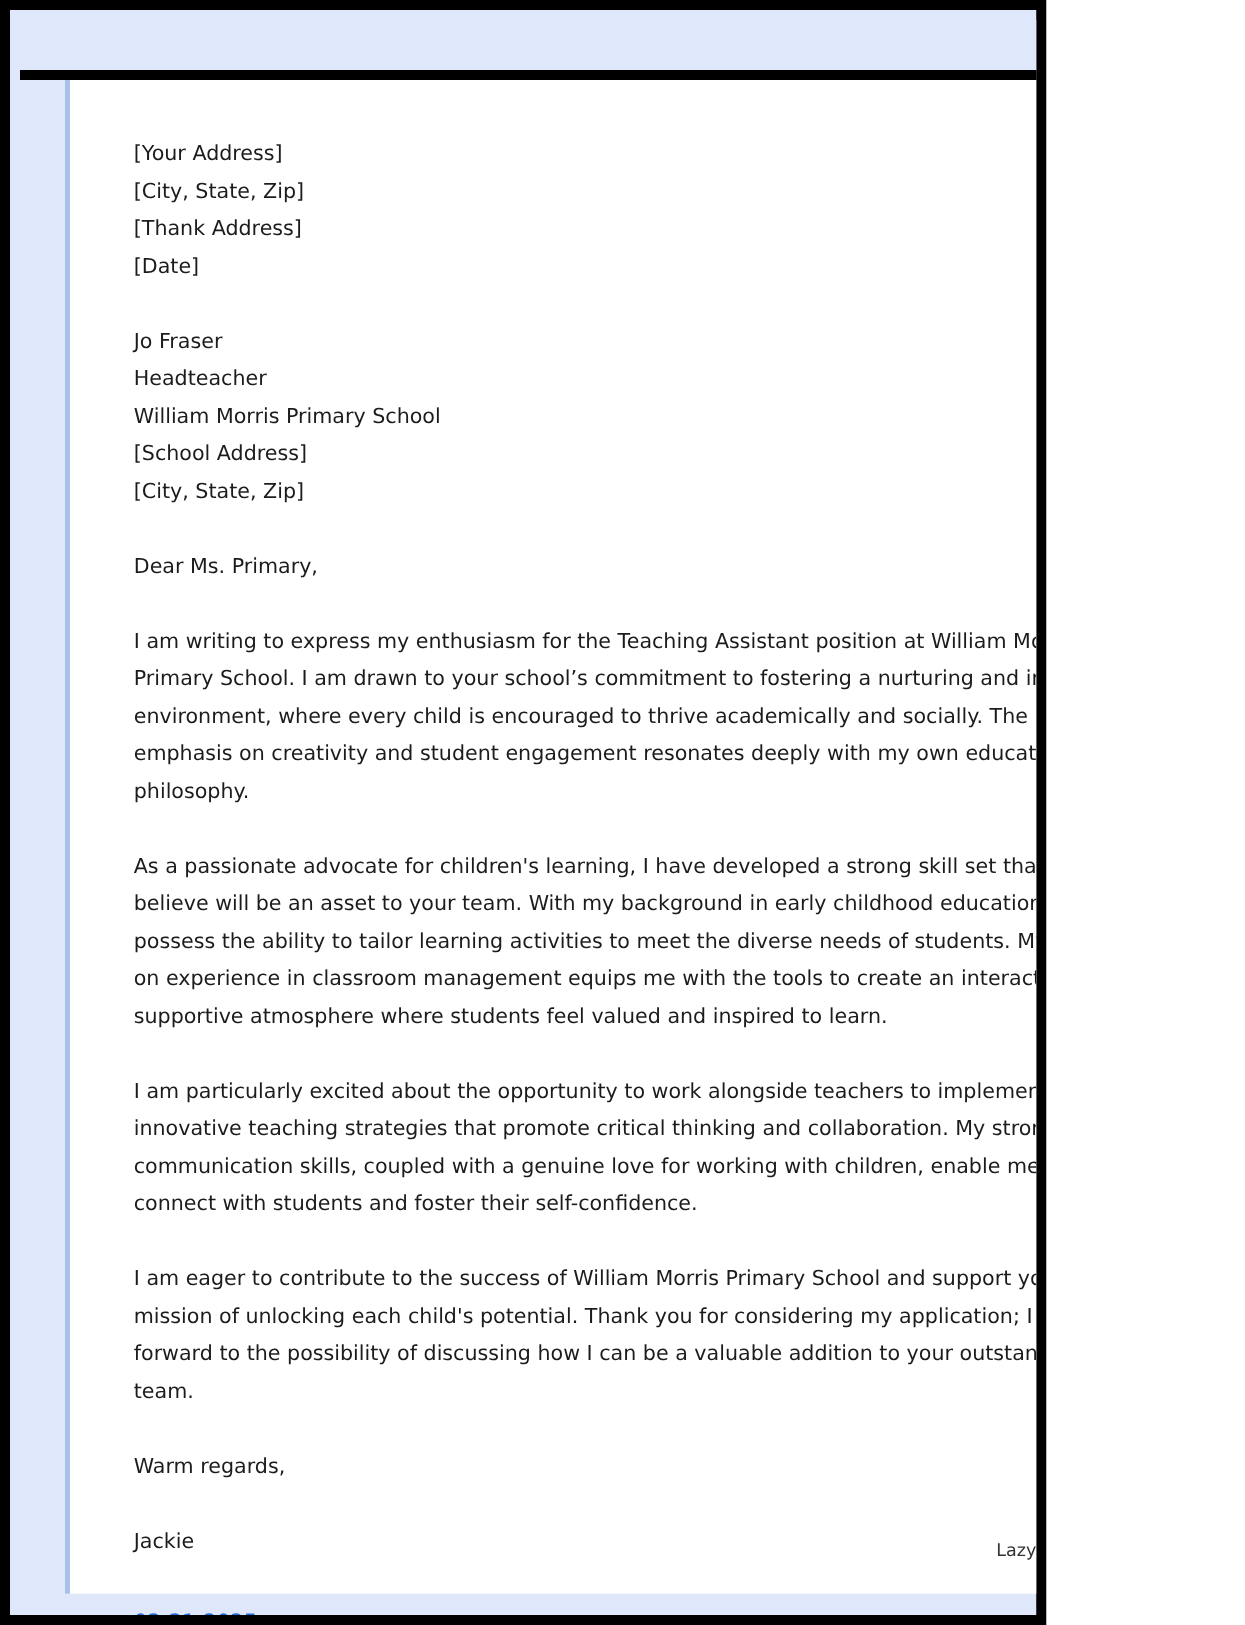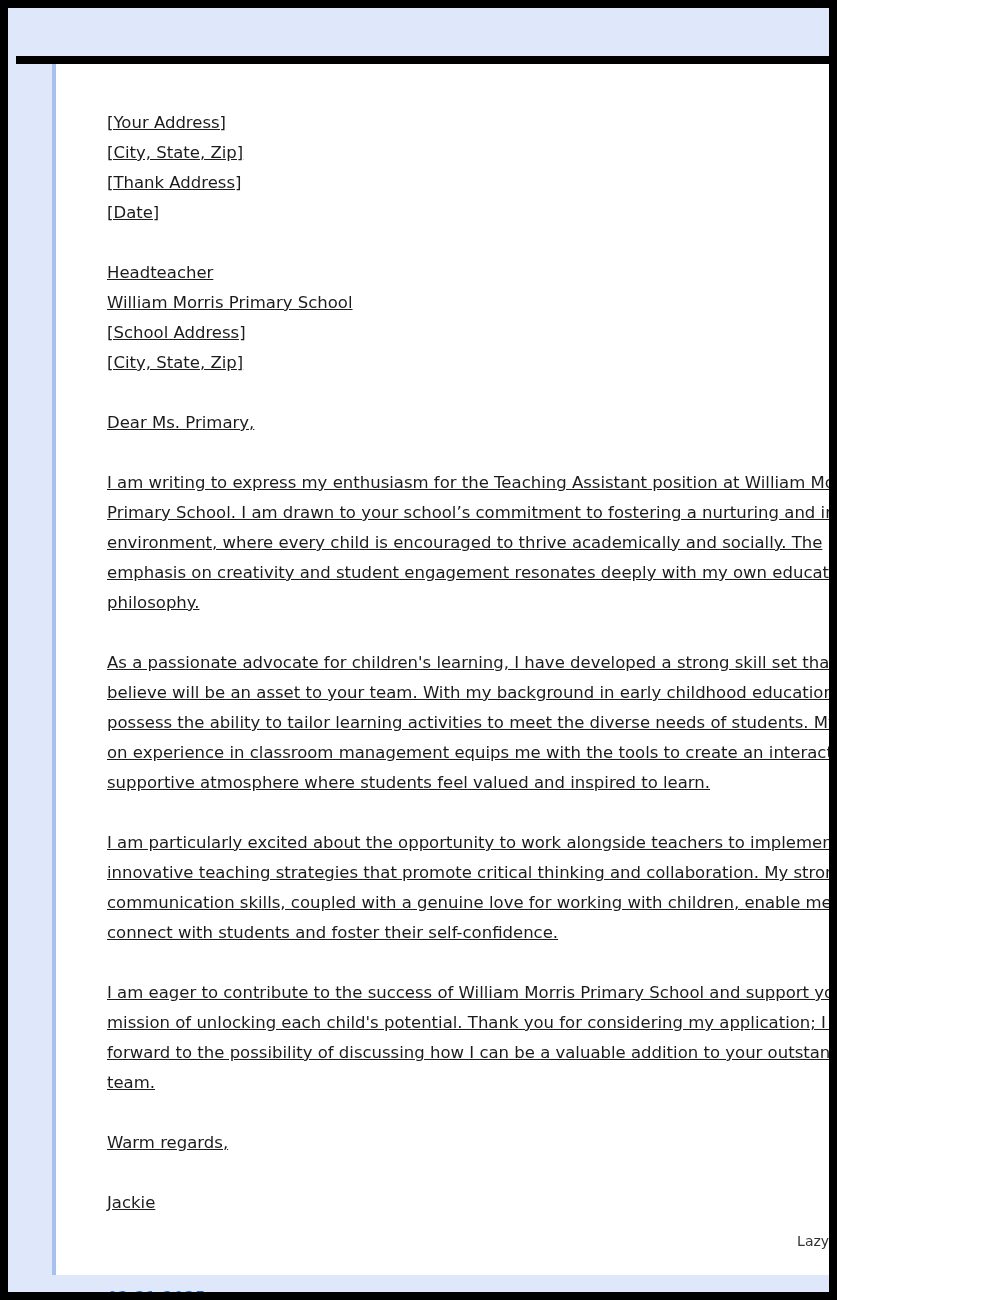--- a/index.html
+++ b/index.html
@@ -68,21 +68,20 @@
     border-left: 4px solid #a8c0ee;
     border-right: 4px solid #a8c0ee;
     overflow: hidden;
   }
 
   .letter-inner {
     position: relative;
     padding: 44px 46px 0 51px;
     height: 100%;
     box-sizing: border-box;
-    text-decoration: underline;
   }
 
   .doc-text {
     font-family: "DejaVu Sans", sans-serif;
     font-size: 16.5px;
     line-height: 30px;
     color: #1c1c1c;
   }
 
   .block {
@@ -141,20 +140,21 @@
     <div class="letter-inner doc-text">
 
       <div class="block">
         <div class="line">[Your Address]</div>
         <div class="line">[City, State, Zip]</div>
         <div class="line">[Thank Address]</div>
         <div class="line">[Date]</div>
       </div>
 
       <div class="block">
+        <div class="line">Jo Fraser</div>
         <div class="line">Headteacher</div>
         <div class="line">William Morris Primary School</div>
         <div class="line">[School Address]</div>
         <div class="line">[City, State, Zip]</div>
       </div>
 
       <p class="para">Dear Ms. Primary,</p>
 
       <p class="para">I am writing to express my enthusiasm for the Teaching Assistant position at William Morris Primary School. I am drawn to your school’s commitment to fostering a nurturing and inclusive environment, where every child is encouraged to thrive academically and socially. The emphasis on creativity and student engagement resonates deeply with my own educational philosophy.</p>
       <p class="para">As a passionate advocate for children's learning, I have developed a strong skill set that I believe will be an asset to your team. With my background in early childhood education, I possess the ability to tailor learning activities to meet the diverse needs of students. My hands-on experience in classroom management equips me with the tools to create an interactive and supportive atmosphere where students feel valued and inspired to learn.</p>

